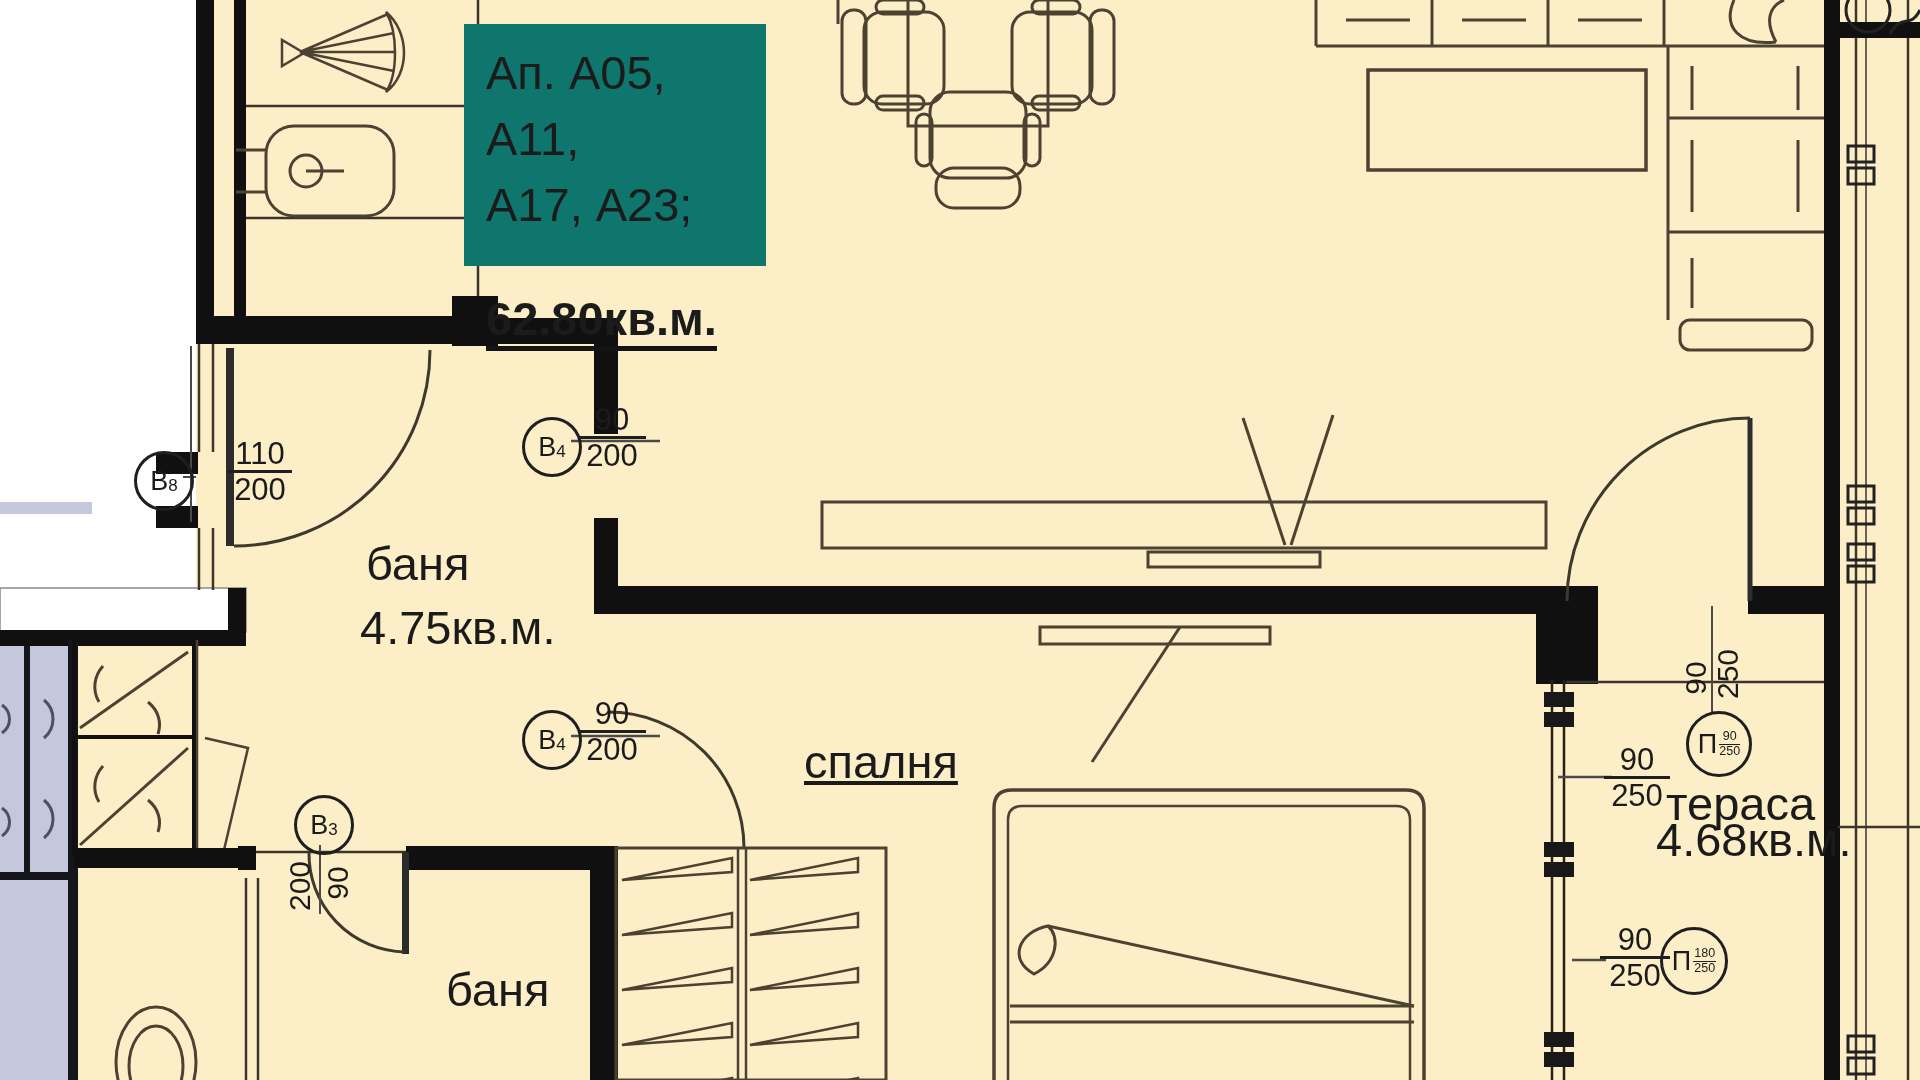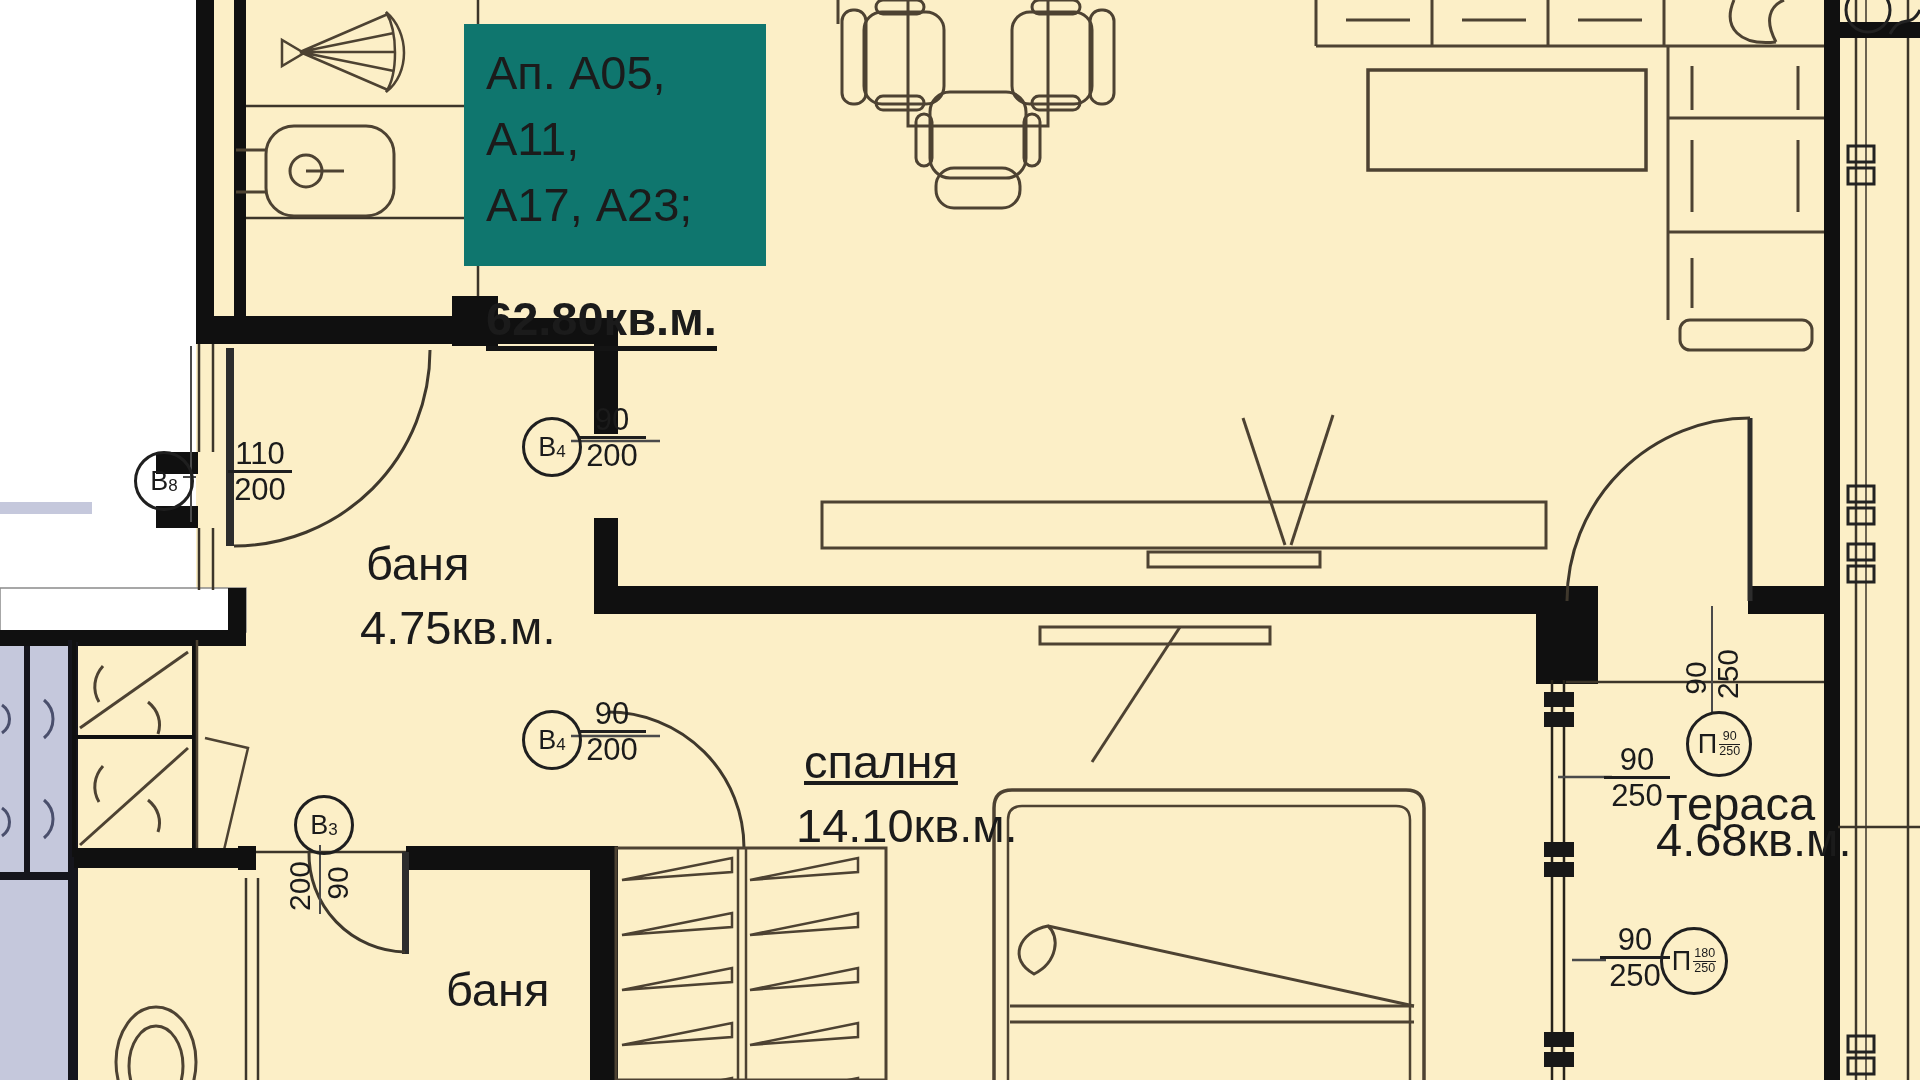--- a/index.html
+++ b/index.html
@@ -261,21 +261,20 @@
     <div class="tl">Ап. А05, А11,</div>
     <div class="tl">А17, А23;</div>
     <div class="ta"><span>62.80кв.м.</span></div>
   </div>
 
 
   <div class="txt" style="left:366px;top:540px;">баня</div>
   <div class="txt" style="left:360px;top:604px;">4.75кв.м.</div>
 
   <div class="txt" style="left:804px;top:738px;text-decoration:underline;">спалня</div>
-  <div class="txt" style="left:796px;top:802px;">14.10кв.м.</div>
 
   <div class="txt" style="left:446px;top:966px;">баня</div>
 
   <div class="txt" style="left:1666px;top:780px;">тераса</div>
   <div class="txt" style="left:1656px;top:816px;">4.68кв.м.</div>
 
   <div class="dim-circle" style="left:134px;top:451px;width:54px;height:54px;">
     <span class="big">В</span>
       <span class="sub">8</span>
   </div>

